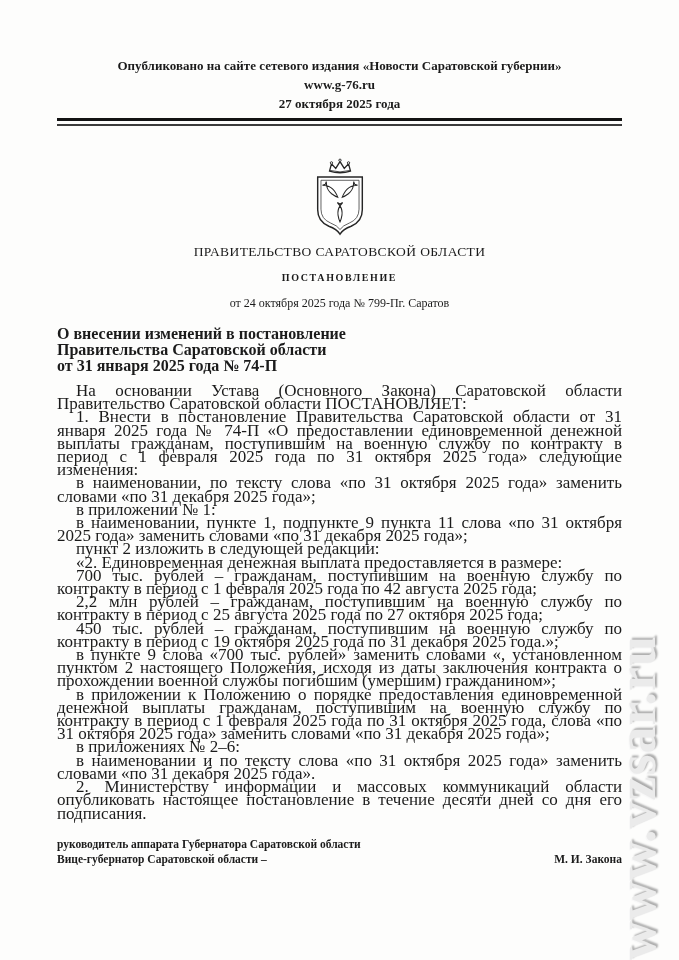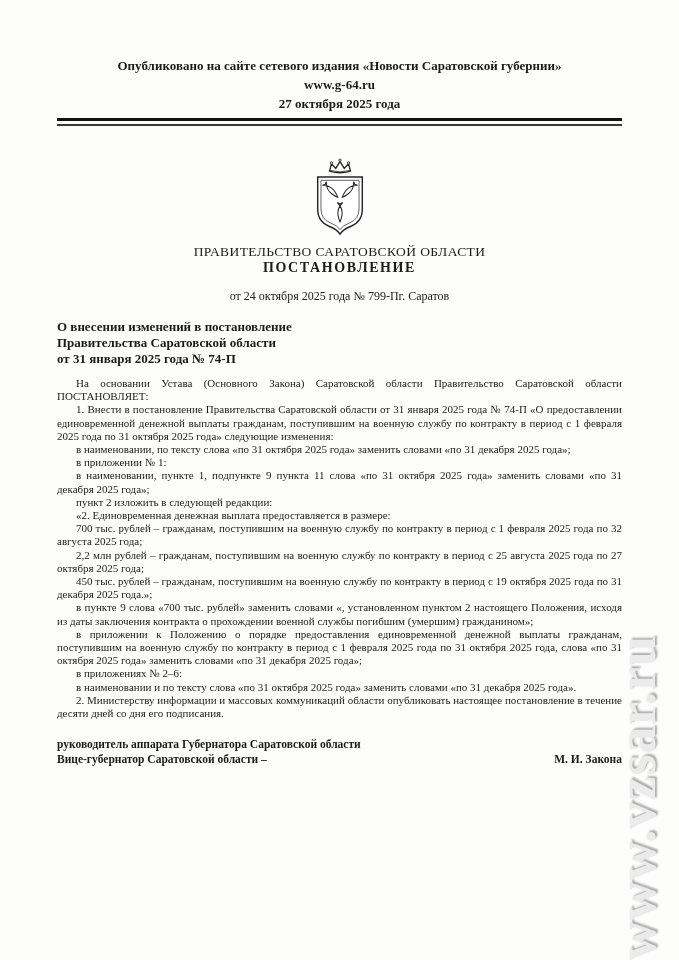--- a/index.html
+++ b/index.html
@@ -30,41 +30,41 @@
 
   .coat { text-align:center; margin-top:30px; height:84px; }
 
   .org-name {
     margin-top:4px;
     text-align:center;
     font-size:13.5px;
     letter-spacing:0.4px;
   }
   .doc-type {
-    margin-top:0;
+    margin-top:12px;
     text-align:center;
-    font-size:14px;
+    font-size:10px;
     font-weight:bold;
     letter-spacing:1.6px;
   }
   .date-line {
     margin-top:13px;
     display:flex;
     justify-content:center;
     font-size:12px;
   }
   .doc-title {
     margin-top:15px;
     font-weight:bold;
-    font-size:13px;
+    font-size:16px;
     line-height:16px;
   }
   .body-text {
     margin-top:10px;
-    font-size:11px;
+    font-size:17px;
     line-height:13.2px;
     text-align:justify;
   }
   .body-text p { margin:0; text-indent:19px; }
 
   .signature {
     margin-top:17px;
     display:flex;
     justify-content:space-between;
     align-items:flex-end;
@@ -93,21 +93,21 @@
   }
 </style>
 </head>
 <body>
 
 <div class="page">
   <div class="content">
 
     <div class="pub-header">
       <div>Опубликовано на сайте сетевого издания «Новости Саратовской губернии»</div>
-      <div>www.g-64.ru</div>
+      <div>www.g-76.ru</div>
       <div>27 октября 2025 года</div>
     </div>
 
     <div class="double-rule"></div>
 
     <div class="coat">
       <svg width="66" height="84" viewBox="0 0 100 128" fill="none">
 
         <path d="M34,23 L37,12 L43.5,19 L50,8.5 L56.5,19 L63,12 L66,23 Q50,28 34,23 Z" fill="#ffffff" stroke="#262626" stroke-width="2"></path>
         <circle cx="37" cy="10.5" r="1.8" fill="#ffffff" stroke="#262626" stroke-width="1.4"></circle>
@@ -148,21 +148,21 @@
     </div>
 
     <div class="body-text">
       <p>На основании Устава (Основного Закона) Саратовской области Правительство Саратовской области ПОСТАНОВЛЯЕТ:</p>
       <p>1. Внести в постановление Правительства Саратовской области от 31 января 2025 года № 74-П «О предоставлении единовременной денежной выплаты гражданам, поступившим на военную службу по контракту в период с 1 февраля 2025 года по 31 октября 2025 года» следующие изменения:</p>
       <p>в наименовании, по тексту слова «по 31 октября 2025 года» заменить словами «по 31 декабря 2025 года»;</p>
       <p>в приложении № 1:</p>
       <p>в наименовании, пункте 1, подпункте 9 пункта 11 слова «по 31 октября 2025 года» заменить словами «по 31 декабря 2025 года»;</p>
       <p>пункт 2 изложить в следующей редакции:</p>
       <p>«2. Единовременная денежная выплата предоставляется в размере:</p>
-      <p>700 тыс. рублей – гражданам, поступившим на военную службу по контракту в период с 1 февраля 2025 года по 32 августа 2025 года;</p>
+      <p>700 тыс. рублей – гражданам, поступившим на военную службу по контракту в период с 1 февраля 2025 года по 42 августа 2025 года;</p>
       <p>2,2 млн рублей – гражданам, поступившим на военную службу по контракту в период с 25 августа 2025 года по 27 октября 2025 года;</p>
       <p>450 тыс. рублей – гражданам, поступившим на военную службу по контракту в период с 19 октября 2025 года по 31 декабря 2025 года.»;</p>
       <p>в пункте 9 слова «700 тыс. рублей» заменить словами «, установленном пунктом 2 настоящего Положения, исходя из даты заключения контракта о прохождении военной службы погибшим (умершим) гражданином»;</p>
       <p>в приложении к Положению о порядке предоставления единовременной денежной выплаты гражданам, поступившим на военную службу по контракту в период с 1 февраля 2025 года по 31 октября 2025 года, слова «по 31 октября 2025 года» заменить словами «по 31 декабря 2025 года»;</p>
       <p>в приложениях № 2–6:</p>
       <p>в наименовании и по тексту слова «по 31 октября 2025 года» заменить словами «по 31 декабря 2025 года».</p>
       <p>2. Министерству информации и массовых коммуникаций области опубликовать настоящее постановление в течение десяти дней со дня его подписания.</p>
     </div>
 
     <div class="signature">

